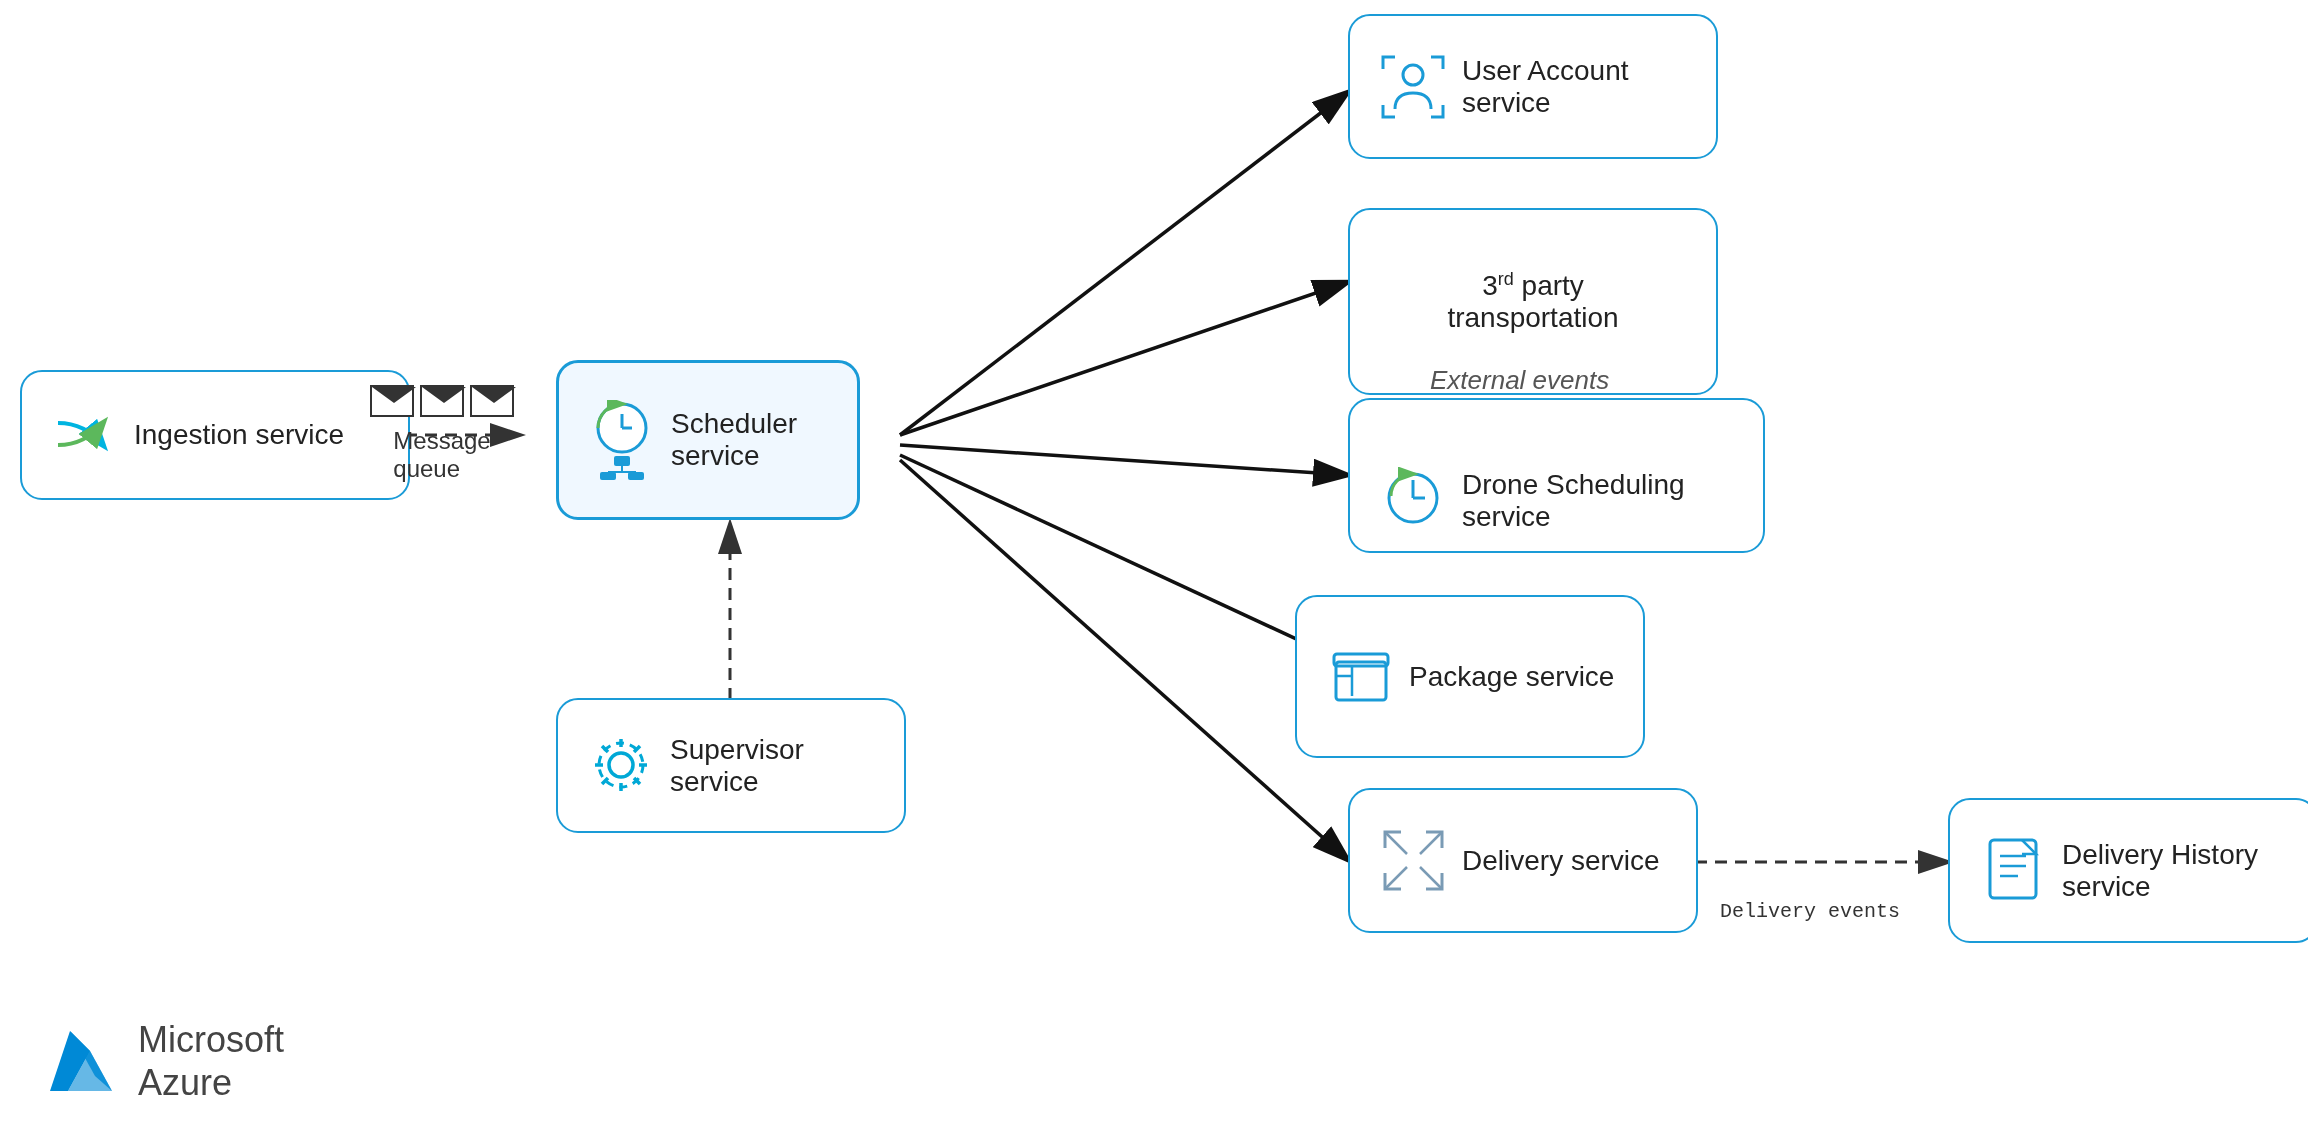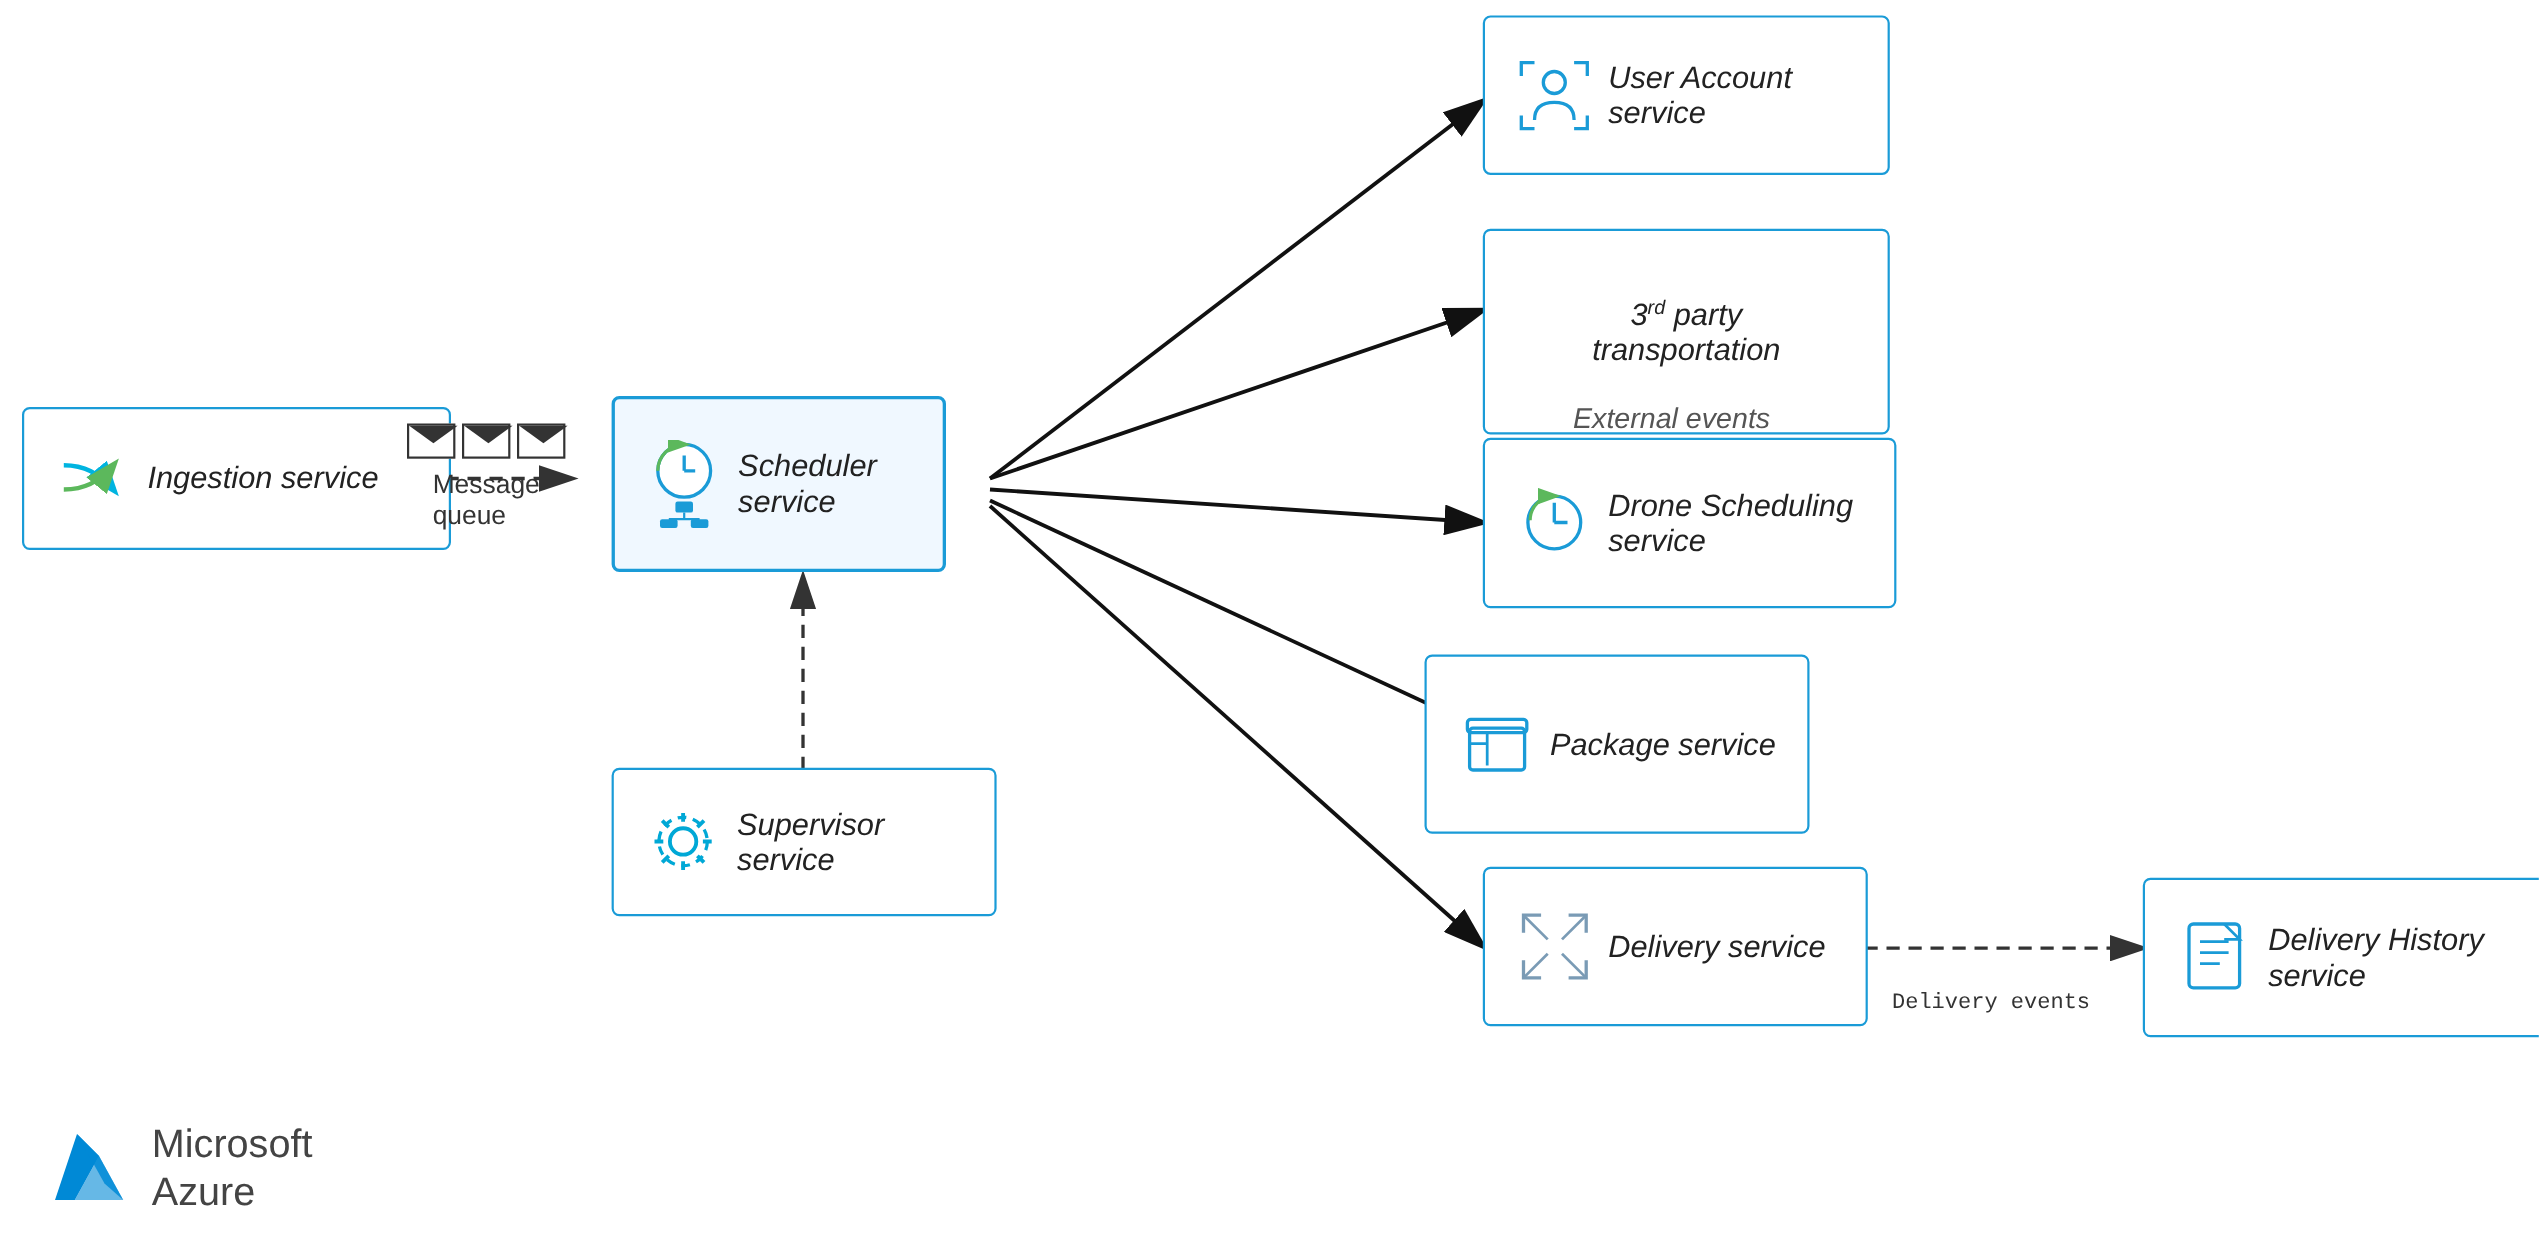--- a/index.html
+++ b/index.html
@@ -15,30 +15,29 @@
     .diagram-container {
       position: relative;
       width: 2308px;
       height: 1144px;
     }
 
     
     .service-box {
       position: absolute;
       border: 2.5px solid #1a9bd7;
-      border-radius: 7px;
+      border-radius: 22px;
       background: #fff;
       display: flex;
       align-items: center;
       gap: 14px;
       padding: 18px 28px;
       font-size: 28px;
       font-weight: 500;
       color: #222;
-      font-style: italic;
     }
 
     .service-box.highlighted {
       border-width: 3px;
       background: #f0f8ff;
     }
 
     .icon-area {
       width: 70px;
       height: 70px;
@@ -259,21 +258,21 @@
 
   <div class="service-box" style="left:1348px; top:208px; width:370px; height:187px; align-items:center;">
     <span style="font-size:28px; font-weight:500; text-align:center; width:100%;">
       3<sup>rd</sup> party<br>transportation
     </span>
   </div>
   <div class="external-label" style="left:1430px; top:365px;">
     <em>External events</em>
   </div>
 
-  <div class="service-box" style="left:1348px; top:398px; width:376px; height:155px;">
+  <div class="service-box" style="left:1348px; top:398px; width:417px; height:155px;align-items:flex-end;">
     <div class="icon-area">
 
       <svg width="65" height="65" viewBox="0 0 65 65">
         <circle cx="32" cy="32" r="24" stroke="#1a9bd7" stroke-width="3" fill="white"></circle>
         <line x1="32" y1="14" x2="32" y2="32" stroke="#1a9bd7" stroke-width="3"></line>
         <line x1="32" y1="32" x2="44" y2="32" stroke="#1a9bd7" stroke-width="3"></line>
         <path d="M10 30 A22 22 0 0 1 32 8" stroke="#5cb85c" stroke-width="3" fill="none" marker-end="url(#g-arr3)"></path>
         <defs>
           <marker id="g-arr3" markerWidth="7" markerHeight="5" refX="5" refY="2.5" orient="auto">
             <polygon points="0 0, 7 2.5, 0 5" fill="#5cb85c"></polygon>

